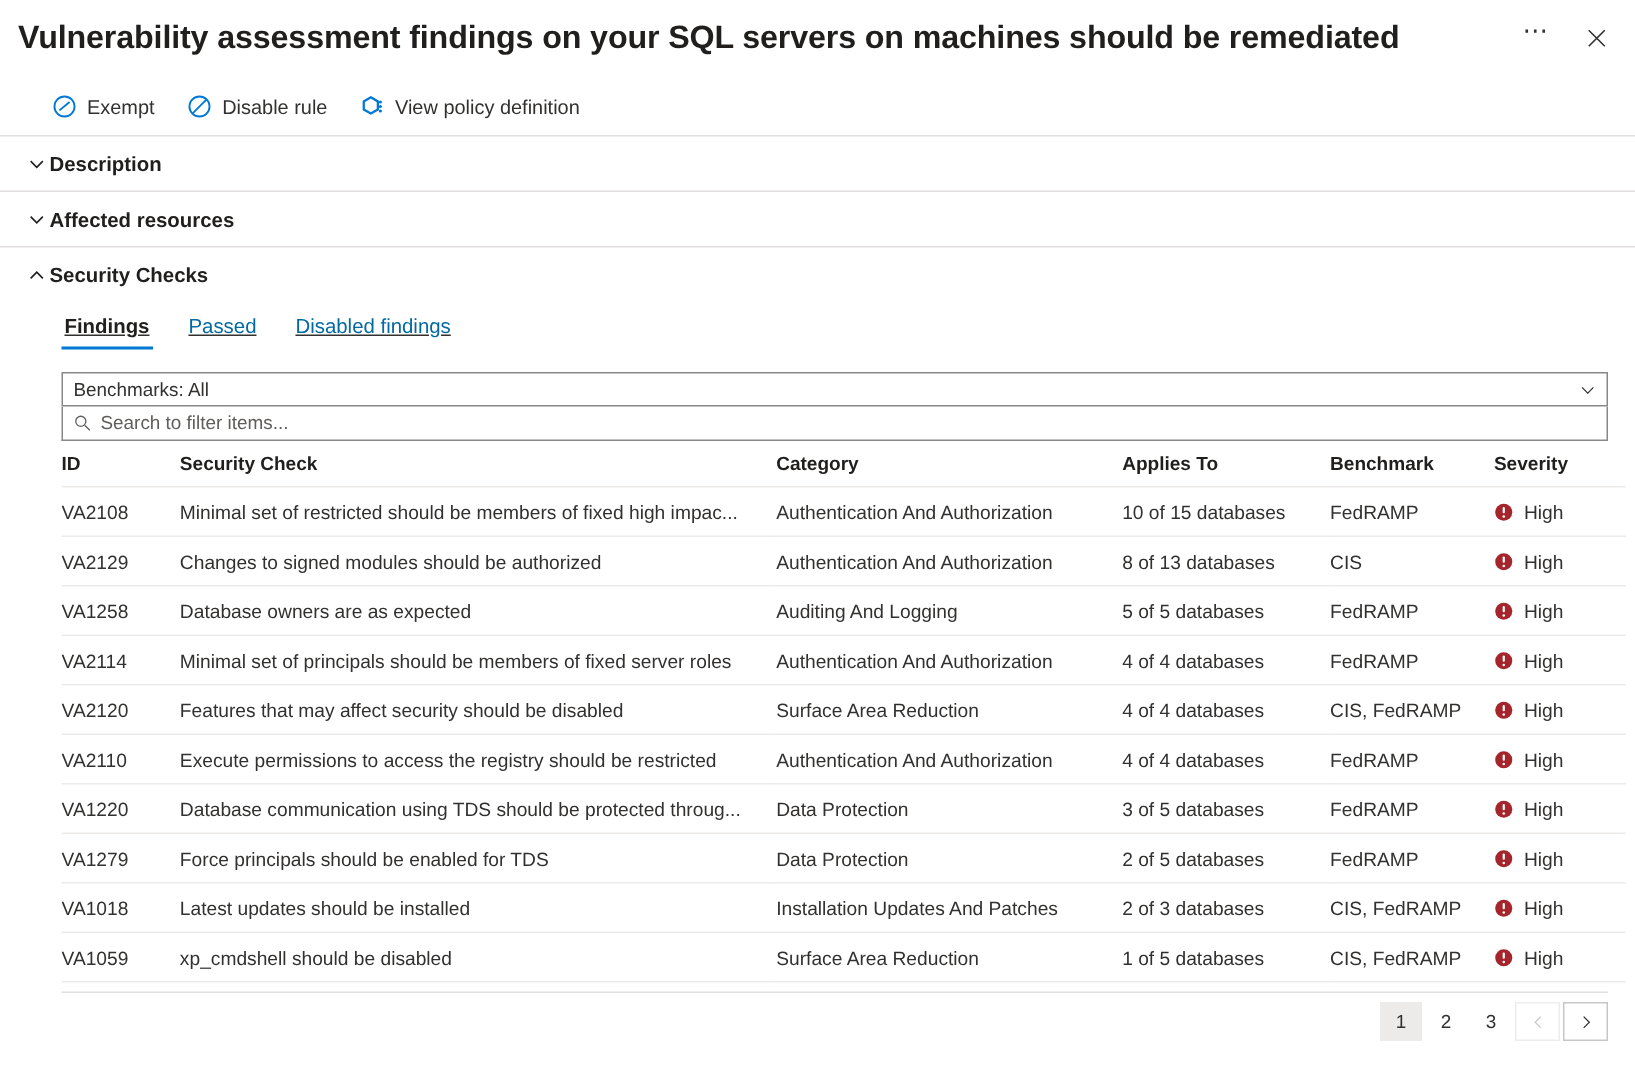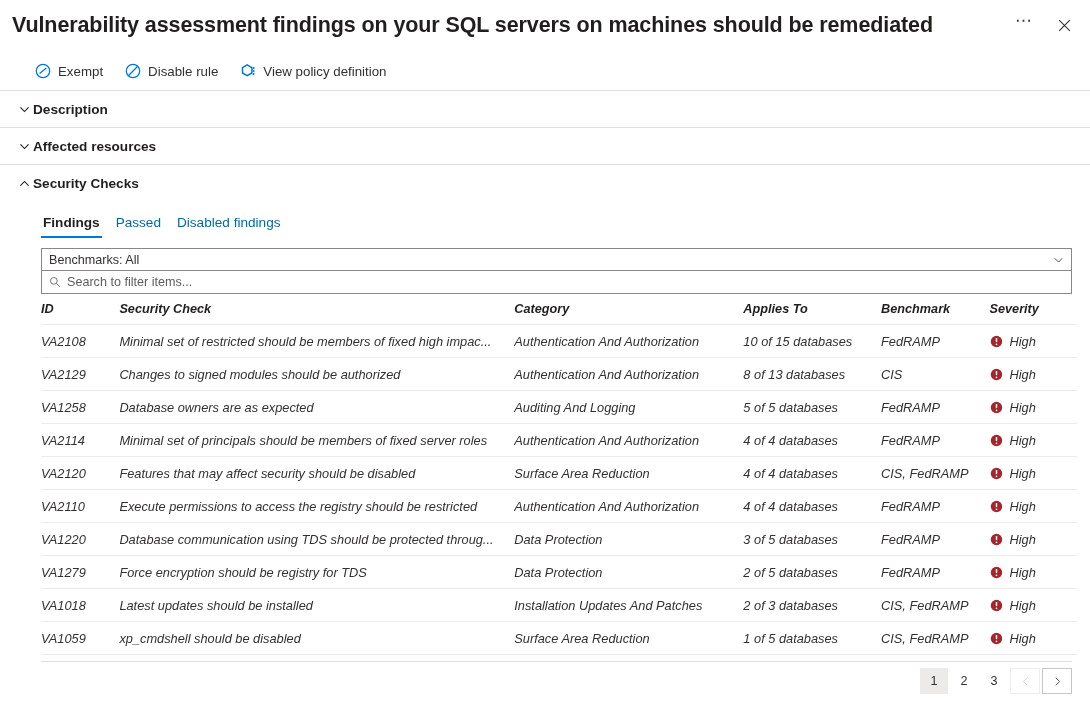--- a/index.html
+++ b/index.html
@@ -85,25 +85,26 @@
     font-size: 13.6px;
     font-weight: 700;
     color: #201f1e;
   }
   .chev { width: 13px; height: 13px; flex: none; color: #201f1e; }
   .section-head.no-border { border-bottom: none; }
 
   
   .tabs {
     display: flex;
-    align-items: center;
-    gap: 12px;
+    align-items: flex-start;
+    gap: 22px;
     padding-left: 41px;
     height: 38px;
     margin-top: 4px;
+    text-decoration: underline;
   }
   .tab {
     position: relative;
     font-size: 13.6px;
     color: #0369a1;
     padding: 4px 2px 10px 2px;
     cursor: pointer;
     white-space: nowrap;
   }
   .tab.active { font-weight: 700; color: #201f1e; }
@@ -152,21 +153,21 @@
     border: none;
     outline: none;
     font-family: "Liberation Sans", sans-serif;
     font-size: 12.6px;
     color: #323130;
     background: transparent;
   }
   .searchbox input::placeholder { color: #605e5c; }
 
   
-  .table-wrap { padding: 0 13px 0 41px; margin-top: 8px; font-style: italic; }
+  .table-wrap { padding: 0 6px 0 41px; margin-top: 8px; }
   table { width: 100%; border-collapse: collapse; table-layout: fixed; }
   th {
     text-align: left;
     font-size: 12.7px;
     font-weight: 700;
     color: #201f1e;
     padding: 0 8px 8px 0;
     border-bottom: 1px solid #edebe9;
     white-space: nowrap;
   }
@@ -451,21 +452,21 @@
                 <circle cx="8" cy="8" r="7" fill="#a4262c"></circle>
                 <rect x="7.1" y="3.6" width="1.8" height="5.2" rx="0.85" fill="#fff"></rect>
                 <circle cx="8" cy="11.5" r="1.05" fill="#fff"></circle>
               </svg>
               <span>High</span>
             </span>
           </td>
         </tr>
         <tr>
           <td>VA1279</td>
-          <td>Force encryption should be registry for TDS</td>
+          <td>Force principals should be enabled for TDS</td>
           <td>Data Protection</td>
           <td>2 of 5 databases</td>
           <td>FedRAMP</td>
           <td>
             <span class="sev-cell">
               <svg class="sev-icon" viewBox="0 0 16 16">
                 <circle cx="8" cy="8" r="7" fill="#a4262c"></circle>
                 <rect x="7.1" y="3.6" width="1.8" height="5.2" rx="0.85" fill="#fff"></rect>
                 <circle cx="8" cy="11.5" r="1.05" fill="#fff"></circle>
               </svg>

